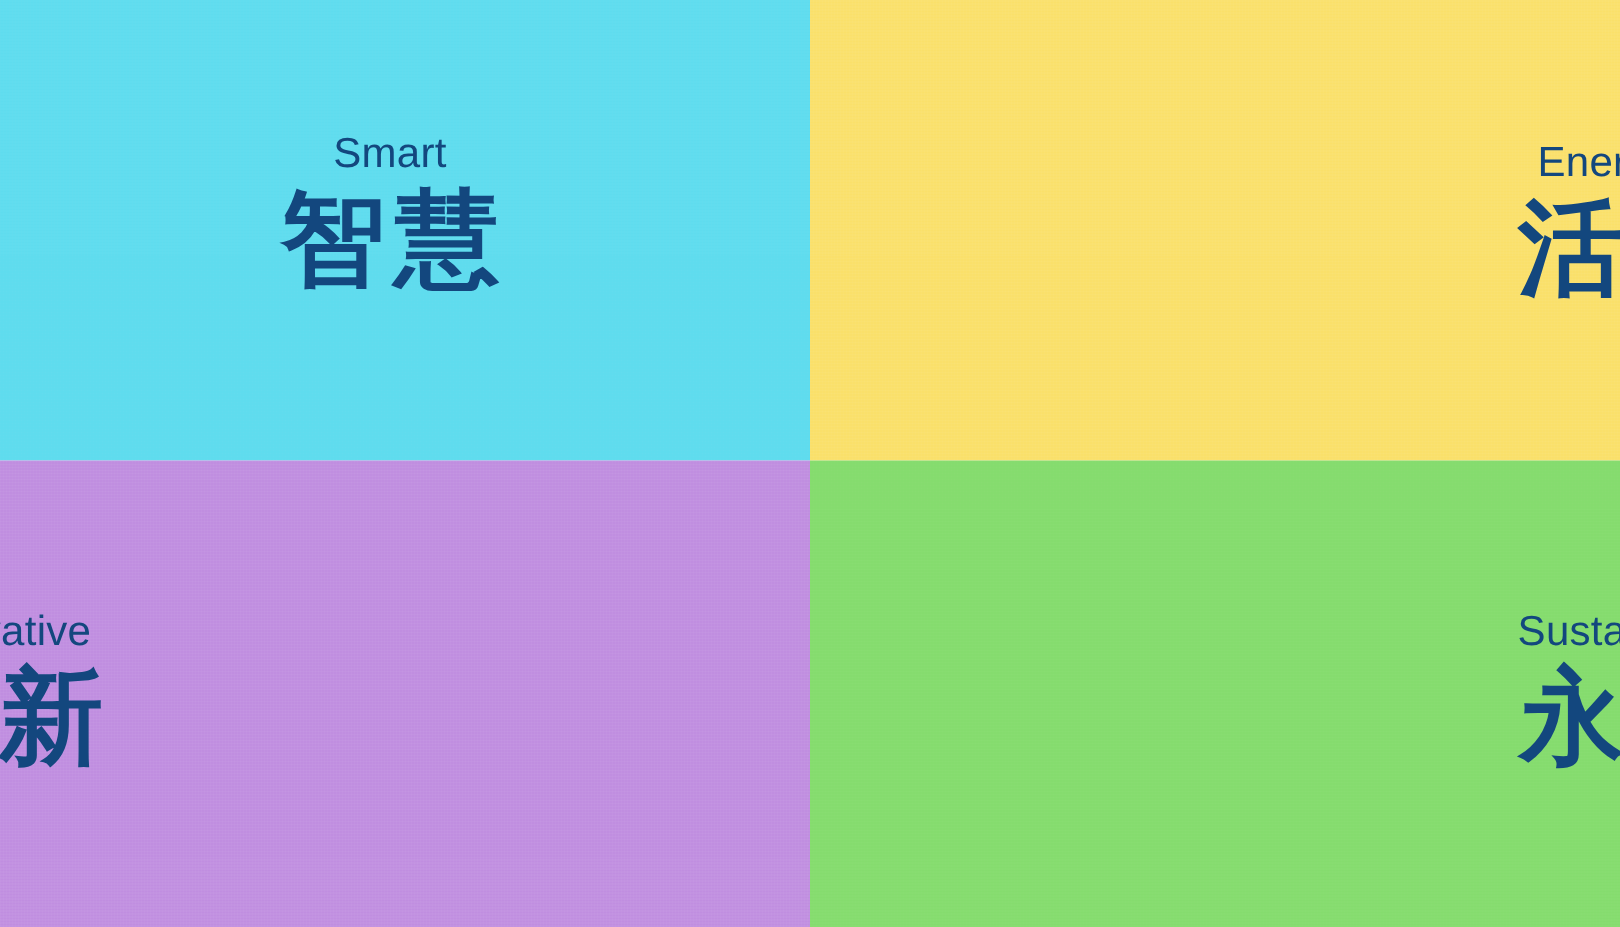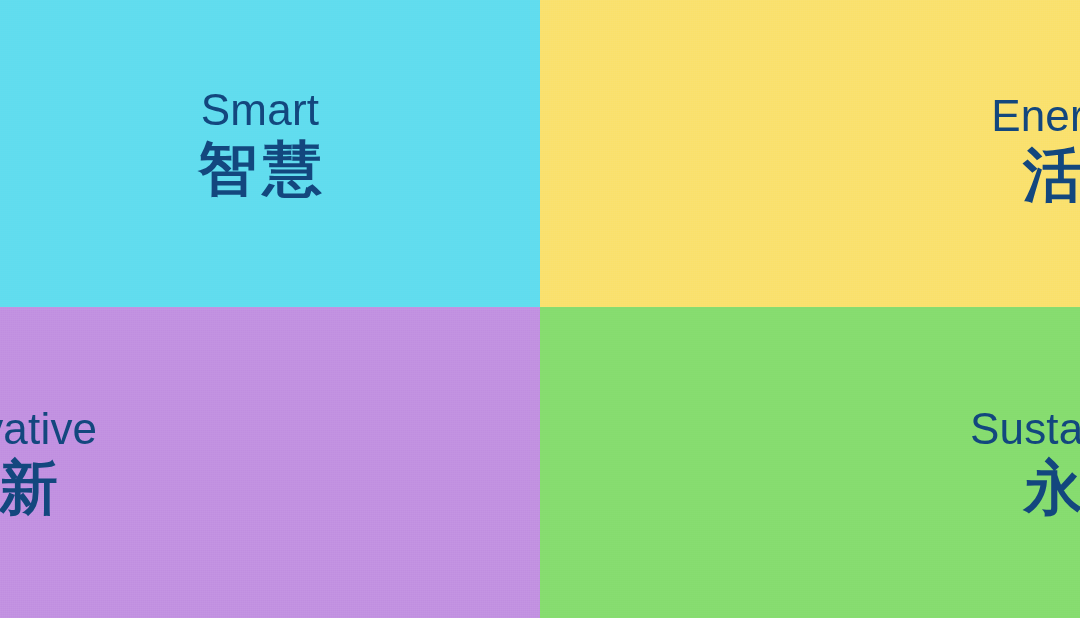--- a/index.html
+++ b/index.html
@@ -65,32 +65,32 @@
     display: flex;
     flex-direction: column;
     align-items: center;
     text-align: center;
     width: 100%;
     user-select: none;
   }
 
   .label-en {
     font-family: "Liberation Sans", "DejaVu Sans", sans-serif;
-    font-size: 44px;
+    font-size: 28px;
     font-weight: 400;
     letter-spacing: 0.2px;
     line-height: 1;
     color: #13477E;
     margin: 0;
     white-space: nowrap;
   }
 
   .label-zh {
     font-family: "Liberation Sans", "DejaVu Sans", sans-serif;
-    font-size: 59px;
+    font-size: 70px;
     font-weight: 700;
     line-height: 1.08;
     letter-spacing: 6px;
     text-indent: 6px;
     color: #13477E;
     margin: 6px 0 0 0;
     white-space: nowrap;
   }
 
   

